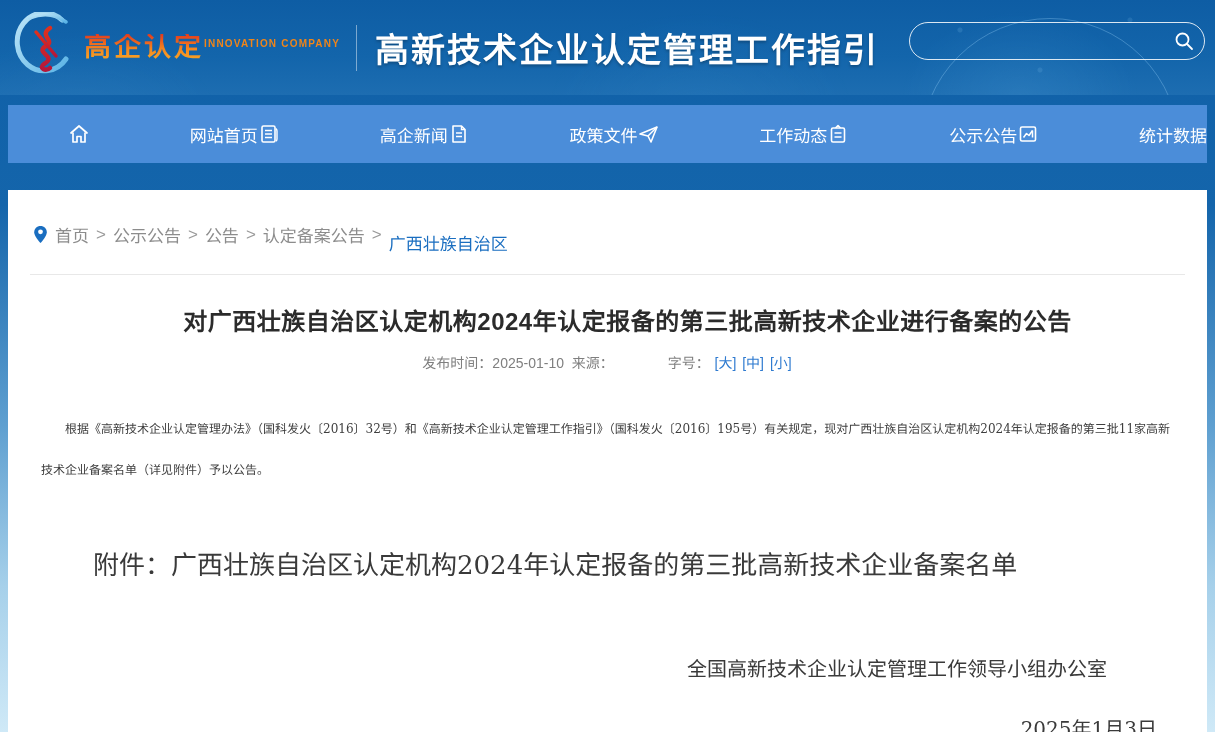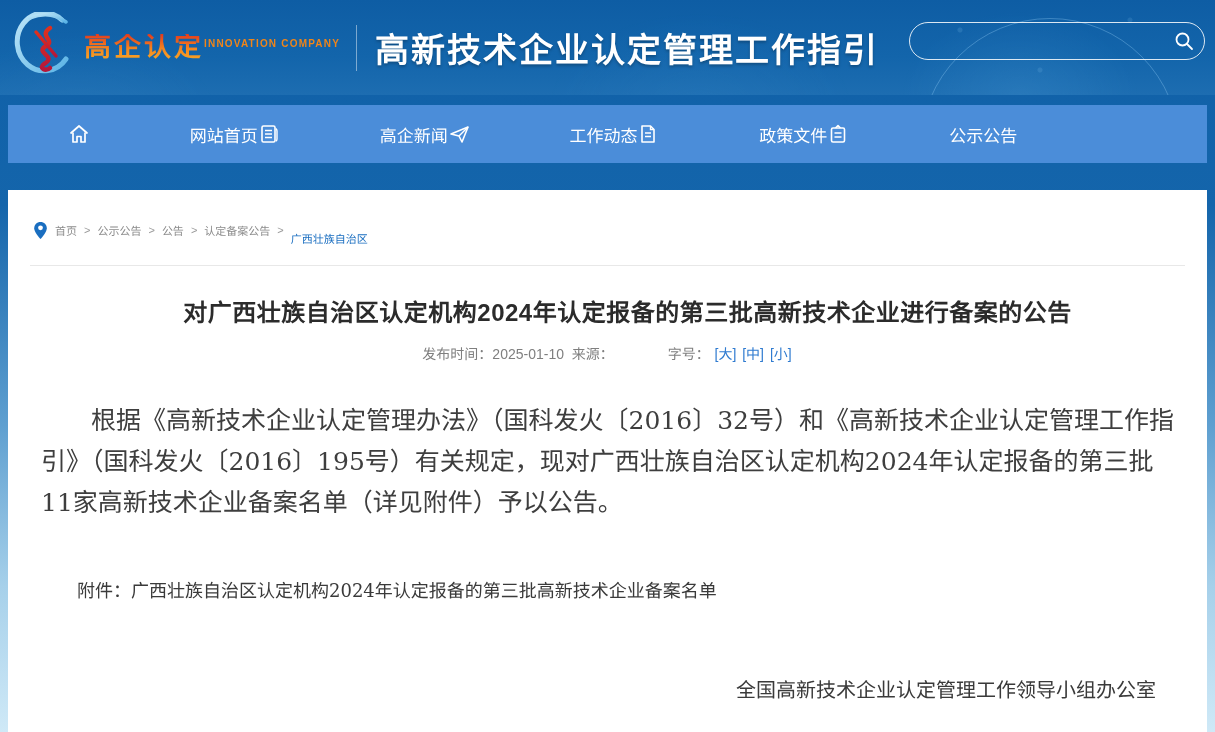--- a/index.html
+++ b/index.html
@@ -78,53 +78,53 @@
   
   .content-panel {
     margin: 27px 8px 0 8px;
     background: #ffffff;
     height: 642px;
     position: relative;
   }
   .breadcrumb {
     display: flex; align-items: center; gap: 7px;
     padding: 24px 22px 0 25px;
-    font-size: 11px; color: #8c8c8c;
+    font-size: 17px; color: #8c8c8c;
   }
   .breadcrumb .crumb { color: #8c8c8c; text-decoration: none; cursor: pointer; }
   .breadcrumb .crumb.active { color: #1a6ec0; margin-top: 16px; }
   .breadcrumb .sep { color: #9a9a9a; }
   .breadcrumb-divider { height: 1px; background: #e8e8e8; margin: 19px 22px 0 22px; }
 
   .article-title {
     text-align: center; font-size: 24px; font-weight: bold; color: #2b2b2b;
     margin-top: 27px; letter-spacing: .5px; margin-left: 40px;
   }
   .article-meta {
     text-align: center; margin-top: 15px; font-size: 14px; color: #7f7f7f;
   }
   .article-meta .gap { display: inline-block; width: 46px; }
   .meta-link { color: #2f7bd0; cursor: pointer; text-decoration: none; margin: 0 1px; }
 
   .article-body {
     font-family: "DejaVu Serif", "Liberation Serif", serif;
-    color: #3e3e3e; font-size: 25px; line-height: 41px;
+    color: #3e3e3e; font-size: 12px; line-height: 41px;
     padding: 0 33px; margin-top: 37px;
   }
   .article-body p { text-indent: 2em; }
   .attachment-line {
     font-family: "DejaVu Serif", "Liberation Serif", serif;
-    color: #3a3a3a; font-size: 18px;
+    color: #3a3a3a; font-size: 26px;
     padding: 0 33px; margin-top: 53px; text-indent: 2em; cursor: pointer;
   }
   .signature-block {
     font-family: "DejaVu Serif", "Liberation Serif", serif;
     color: #3a3a3a; font-size: 20px; text-align: right; margin-top: 72px;
   }
-  .sig-org { display: block; padding-right: 51px; }
+  .sig-org { display: block; padding-right: 100px; }
   .sig-date { display: block; padding-right: 50px; margin-top: 31px; }
 </style>
 </head>
 <body>
 
 <header class="top-header">
   <div class="globe-deco"></div>
   <div class="globe-ring"></div>
 
   <div class="logo-wrap">
@@ -177,43 +177,51 @@
     <svg width="22" height="22" viewBox="0 0 22 22">
       <rect x="4" y="3" width="13" height="16" rx="1.5" fill="none" stroke="#fff" stroke-width="1.6"></rect>
       <path d="M17.8 5.5 Q19 6.5 19 8 V16 Q19 17.5 17.8 18.2" fill="none" stroke="#fff" stroke-width="1.4"></path>
       <line x1="7" y1="7.5" x2="14" y2="7.5" stroke="#fff" stroke-width="1.5"></line>
       <line x1="7" y1="11" x2="14" y2="11" stroke="#fff" stroke-width="1.5"></line>
       <line x1="7" y1="14.5" x2="14" y2="14.5" stroke="#fff" stroke-width="1.5"></line>
     </svg>
     <span>高企新闻</span>
   </div>
   <div class="nav-item">
-    <svg width="23" height="23" viewBox="0 0 23 23">
-      <path d="M3 11 L20 4 L14 19 L11 13 Z" fill="none" stroke="#fff" stroke-width="1.6" stroke-linejoin="round"></path>
-      <path d="M11 13 L20 4" fill="none" stroke="#fff" stroke-width="1.4"></path>
-    </svg>
-    <span>工作动态</span>
-  </div>
-  <div class="nav-item">
     <svg width="22" height="22" viewBox="0 0 22 22">
       <path d="M5 3 H13.5 L17 6.5 V19 H5 Z" fill="none" stroke="#fff" stroke-width="1.6" stroke-linejoin="round"></path>
       <path d="M13.5 3 V6.5 H17" fill="none" stroke="#fff" stroke-width="1.4"></path>
       <line x1="8" y1="10" x2="14" y2="10" stroke="#fff" stroke-width="1.5"></line>
       <line x1="8" y1="13.5" x2="14" y2="13.5" stroke="#fff" stroke-width="1.5"></line>
     </svg>
     <span>政策文件</span>
   </div>
   <div class="nav-item">
+    <svg width="23" height="23" viewBox="0 0 23 23">
+      <path d="M3 11 L20 4 L14 19 L11 13 Z" fill="none" stroke="#fff" stroke-width="1.6" stroke-linejoin="round"></path>
+      <path d="M11 13 L20 4" fill="none" stroke="#fff" stroke-width="1.4"></path>
+    </svg>
+    <span>工作动态</span>
+  </div>
+  <div class="nav-item">
     <svg width="22" height="22" viewBox="0 0 22 22">
       <rect x="4.5" y="5" width="13" height="14" rx="1.5" fill="none" stroke="#fff" stroke-width="1.6"></rect>
       <path d="M8.5 5 L11 2.5 L13.5 5" fill="none" stroke="#fff" stroke-width="1.5" stroke-linejoin="round"></path>
       <line x1="7.5" y1="10" x2="14.5" y2="10" stroke="#fff" stroke-width="1.5"></line>
       <line x1="7.5" y1="14" x2="14.5" y2="14" stroke="#fff" stroke-width="1.5"></line>
     </svg>
     <span>公示公告</span>
+  </div>
+  <div class="nav-item">
+    <svg width="22" height="22" viewBox="0 0 22 22">      
+        <rect x="3.5" y="4" width="15" height="14" rx="1.5" fill="none" stroke="#fff" stroke-width="1.6"></rect>
+      <path d="M6.5 14.5 L9.5 10.5 L12 12.5 L15.5 7.5" fill="none" stroke="#fff" stroke-width="1.5" stroke-linejoin="round"></path>
+      <line x1="15.5" y1="7.5" x2="15.5" y2="14.5" stroke="#fff" stroke-width="1.5"></line>
+    </svg>
+    <span>统计数据</span>
   </div>
 </nav>
 
 <main class="content-panel">
 
   <div class="breadcrumb">
     <svg width="15" height="19" viewBox="0 0 15 19">
       <path d="M7.5 1 C3.9 1 1.2 3.7 1.2 7.2 C1.2 11.5 7.5 18 7.5 18 C7.5 18 13.8 11.5 13.8 7.2 C13.8 3.7 11.1 1 7.5 1 Z" fill="#1a6ec0"></path>
       <circle cx="7.5" cy="6.8" r="2.4" fill="#ffffff"></circle>
     </svg>

